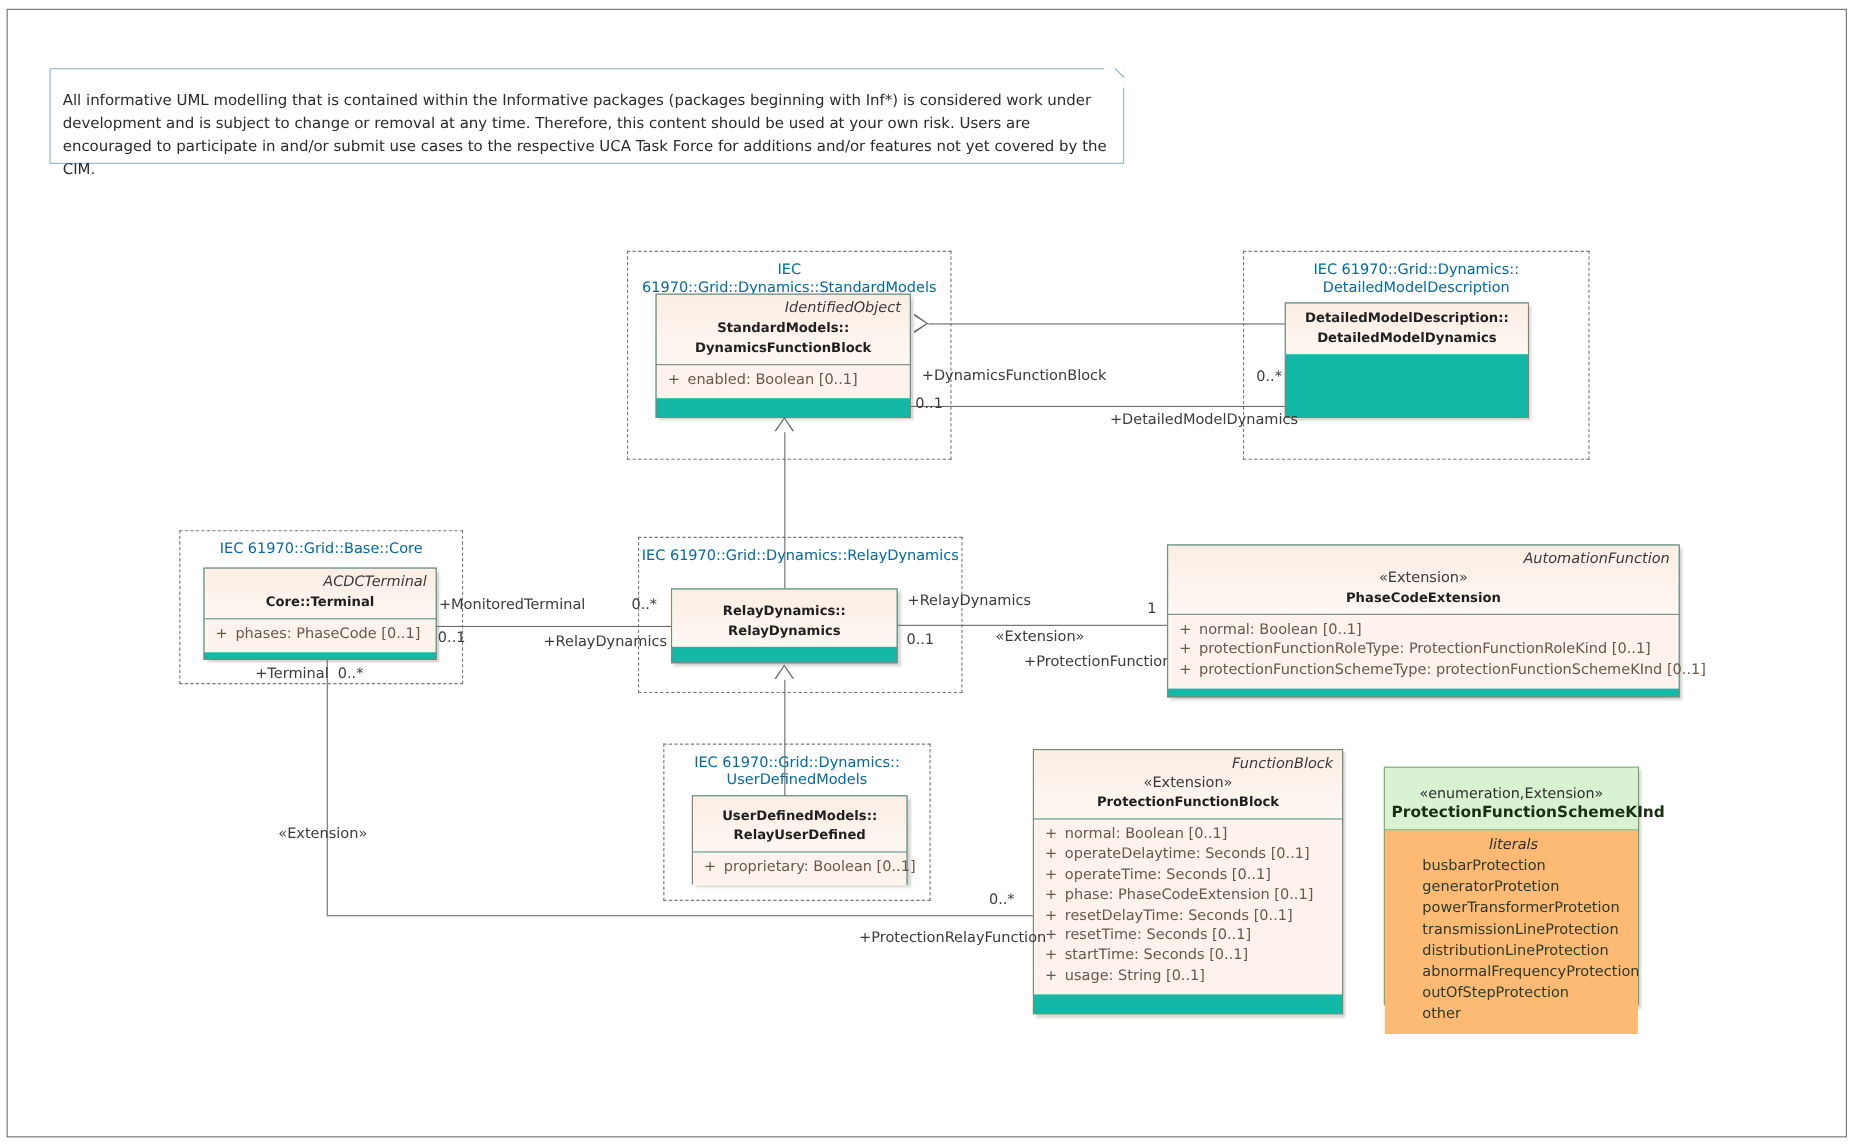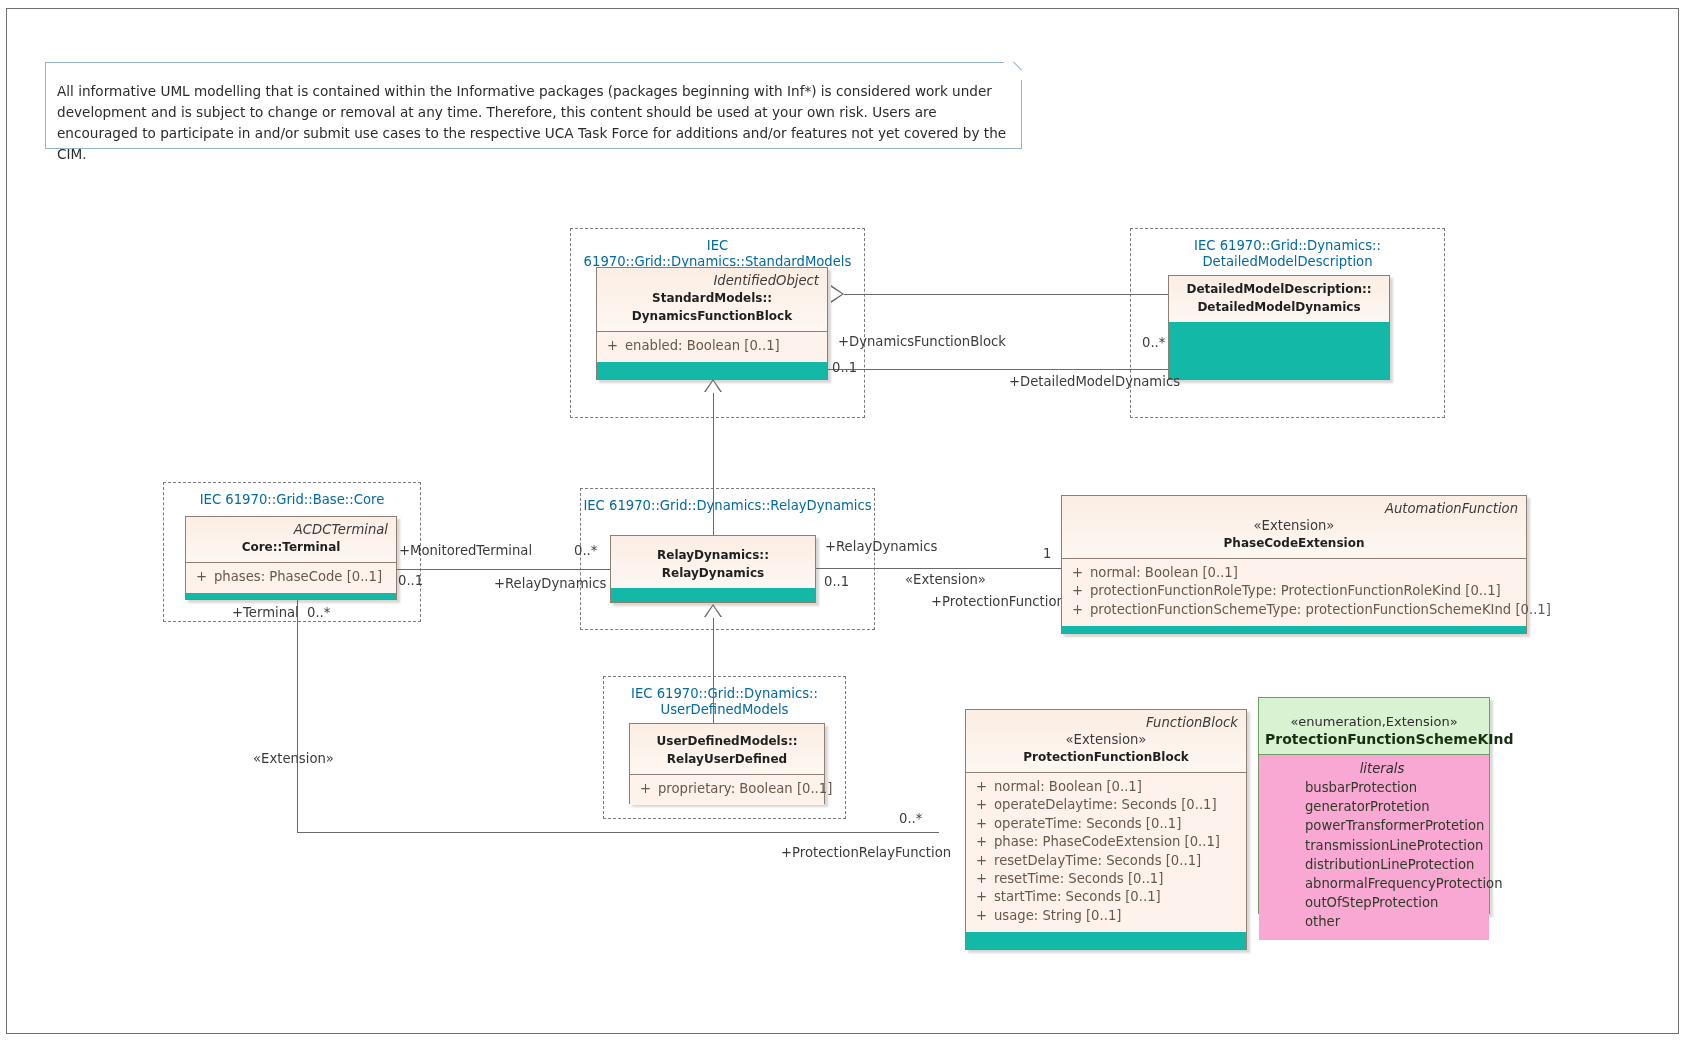--- a/index.html
+++ b/index.html
@@ -217,21 +217,21 @@
     line-height: 17px;
     color: #2e2e2e;
   }
   .enum-name {
     font-size: 14px;
     font-weight: bold;
     line-height: 18px;
     color: #17300f;
   }
   .enum-sep { height: 1px; background: #6f9c66; }
-  .enum-body { padding: 4px 0 8px 16px; background: #f9a8d4; }
+  .enum-body { padding: 4px 0 8px 4px; background: #fdba74; }
   .enum-literals-label {
     text-align: center;
     font-style: italic;
     font-size: 13.2px;
     line-height: 19px;
     color: #2e2e2e;
   }
   .enum-lit {
     padding-left: 30px;
     font-size: 13.2px;
@@ -429,21 +429,21 @@
         <span class="vis">+</span>
         <span class="sig">proprietary: Boolean [0..1]</span>
       </div>
     </div>
   </div>
 
   <div class="line vline" style="left:713px; top:617px; height:106px;"></div>
   <div class="gen-tri-b" style="left:704px; top:604px;"></div>
   <div class="gen-tri" style="left:705px; top:606px;"></div>
 
-  <div class="cls" style="left:965px; top:681px; width:282px; height:241px;margin-top:28px;">
+  <div class="cls" style="left:939px; top:681px; width:282px; height:241px;">
     <div class="cls-head">
       <div class="cls-stereo-italic">FunctionBlock</div>
       <div class="cls-stereo-center">«Extension»</div>
       <div class="cls-name">ProtectionFunctionBlock</div>
     </div>
     <div class="cls-sep"></div>
     <div class="cls-body">
       <div class="attr">
         <span class="vis">+</span>
         <span class="sig">normal: Boolean [0..1]</span>

